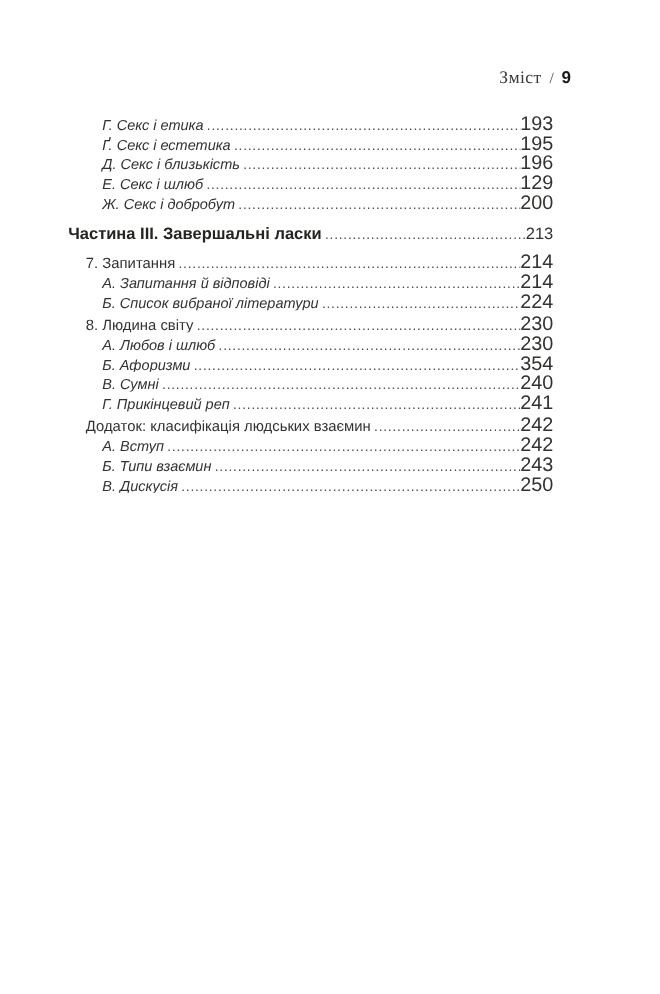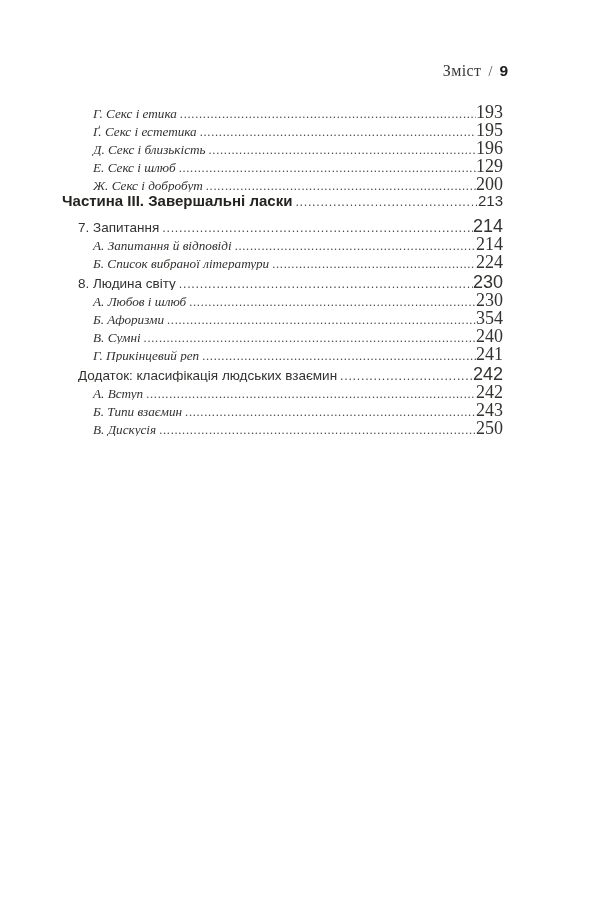--- a/index.html
+++ b/index.html
@@ -14,21 +14,21 @@
     background: #ffffff;
     overflow: hidden;
     font-family: "Liberation Sans", sans-serif;
     color: #34322f;
   }
 
   
   .running-head {
     position: absolute;
     top: 62px;
-    right: 92px;
+    right: 81px;
     display: flex;
     align-items: baseline;
     gap: 7px;
   }
   .rh-title {
     font-family: "Liberation Serif", serif;
     font-size: 16px;
     color: #3c3a38;
     letter-spacing: 0.4px;
   }
@@ -79,30 +79,29 @@
     font-style: normal;
     font-weight: normal;
     font-size: 18px;
     color: #34322f;
   }
 
   .row.sub {
     padding-left: 31px;
     font-style: italic;
     font-size: 13.2px;
-    font-family: Liberation Serif, serif;
   }
   .row.chapter {
     padding-left: 16px;
     font-size: 13.5px;
     margin-top: 2px;
   }
   .row.part {
     height: 22px;
-    margin-top: 0;
+    margin-top: 12px;
     font-weight: bold;
     font-size: 15px;
     color: #262421;
   }
   .row.part .pnum {
     font-size: 15px;
   }
 </style>
 </head>
 <body>

